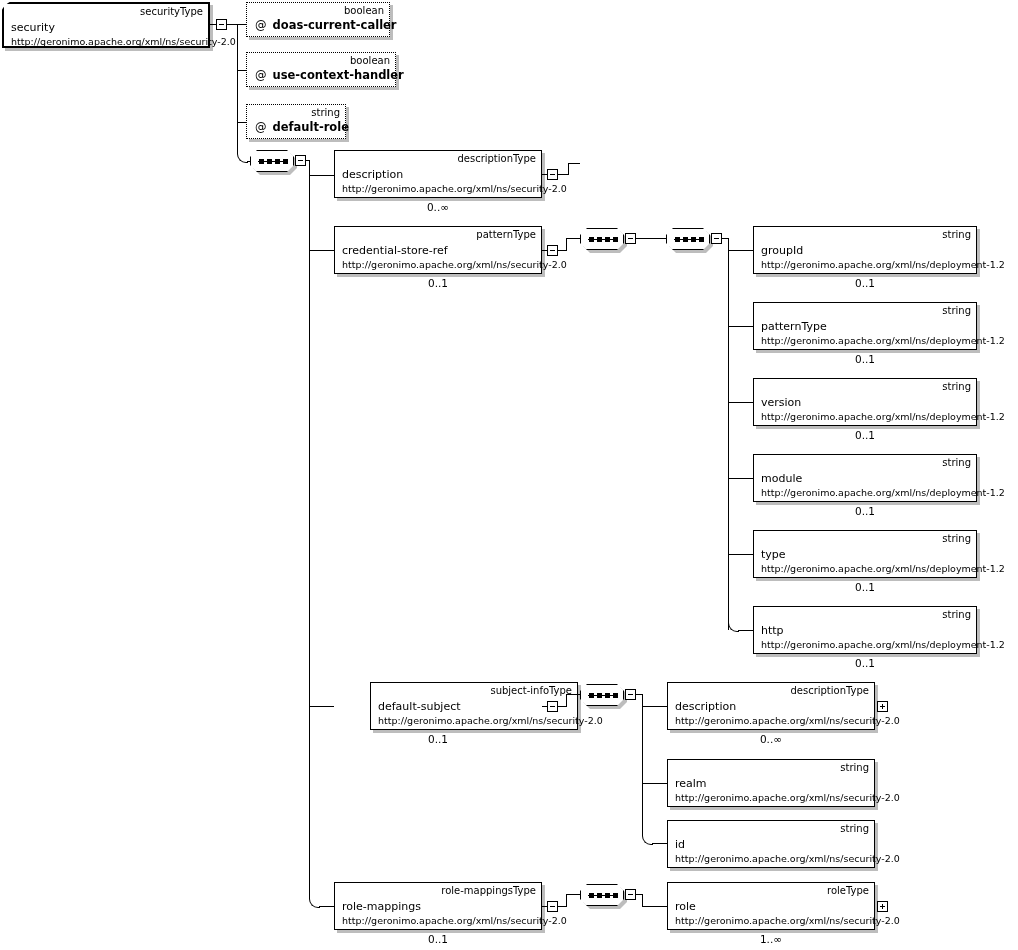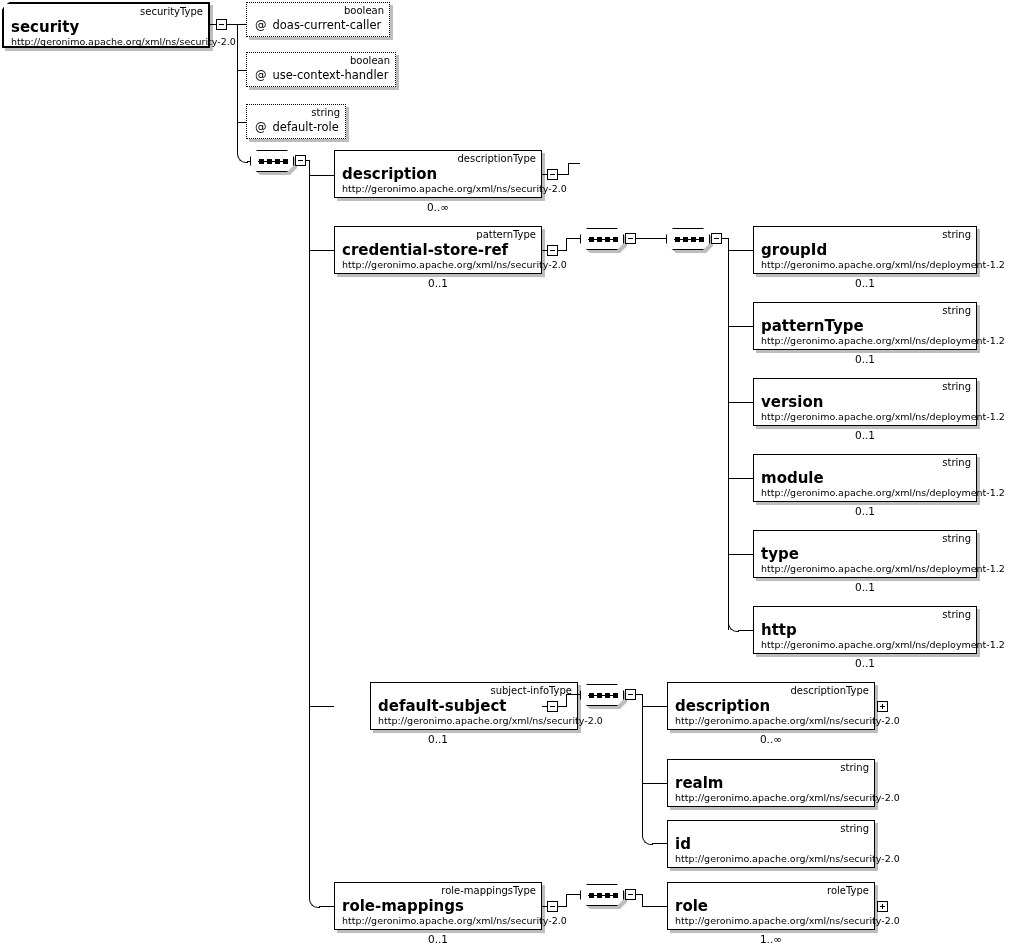--- a/index.html
+++ b/index.html
@@ -60,22 +60,22 @@
     top: 2px;
     right: 5px;
     font-size: 10px;
     color: #000000;
     line-height: 11px;
     white-space: nowrap;
   }
   .node-name {
     position: absolute;
     left: 7px;
-    font-weight: bold;
-    font-size: 15px;
+    font-weight: normal;
+    font-size: 11px;
     color: #000000;
     white-space: nowrap;
     line-height: 13px;
   }
   .node-ns {
     position: absolute;
     left: 7px;
     font-size: 9.5px;
     color: #000000;
     white-space: nowrap;
@@ -96,21 +96,21 @@
     font-size: 11.5px;
     line-height: 13px;
     white-space: nowrap;
   }
   .attr-at {
     font-weight: normal;
     font-size: 11.5px;
     margin-right: 6px;
   }
   .attr-nm {
-    font-weight: normal;
+    font-weight: bold;
     font-size: 11.5px;
   }
 
   
   .card {
     position: absolute;
     font-size: 10.5px;
     color: #000000;
     text-align: center;
     white-space: nowrap;

